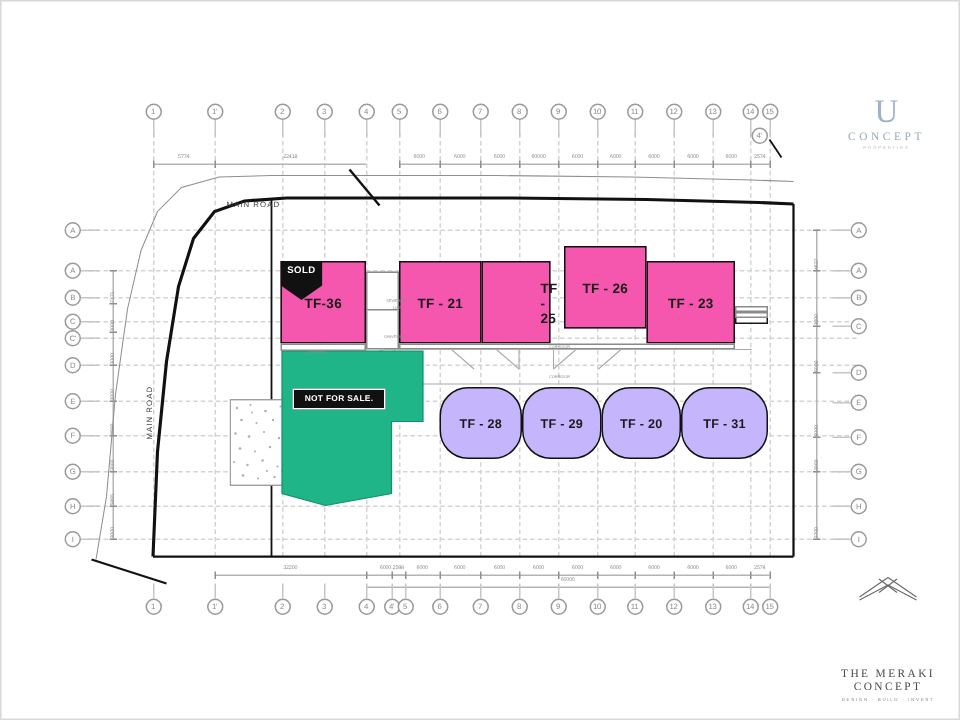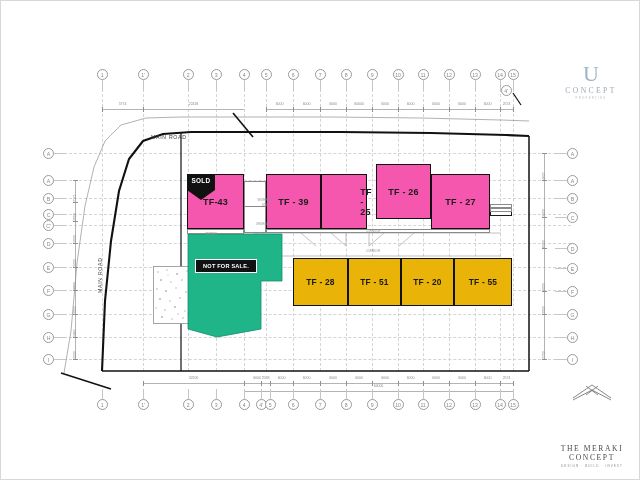--- a/index.html
+++ b/index.html
@@ -80,21 +80,21 @@
   .unit{
     position:absolute;
     box-sizing:border-box;
     border:1px solid #111111;
     display:flex;align-items:center;justify-content:center;
     font-weight:bold;
     letter-spacing:0.2px;
     color:#1a1a1a;
   }
   .unit-pink{background:#f556ae;font-size:9px;}
-  .unit-blue{background:#eab308;font-size:8.4px;}
+  .unit-blue{background:#c4b5fd;font-size:8.4px;border-radius:19px;}
 
   .sold-badge{
     position:absolute;
     background:#111111;
     color:#ffffff;
     font-size:6.4px;
     font-weight:bold;
     letter-spacing:0.3px;
     display:flex;
     align-items:flex-start;
@@ -535,33 +535,33 @@
     </g>
   </svg>
 
   <svg class="abs" id="green-svg" width="110" height="105" style="left:186px;top:232px;">
     <path d="M 1,1 L 95,1 L 95,48 L 74,48 L 74,96 L 30,104 L 1,96 Z" fill="#1fb588" stroke="#0f8f6b" stroke-width="0.8"></path>
   </svg>
 
   <div class="nfs-badge" id="nfs-badge" style="left: 194px; top: 258px; width: 62px; height: 14px;">NOT FOR SALE.</div>
 
   <div id="row-pink">
-      <div class="unit unit-pink" style="left: 186px; top: 173px; width: 57px; height: 55px;">TF-43</div>
-      <div class="unit unit-pink" style="left: 265px; top: 173px; width: 55px; height: 55px;">TF - 39</div>
+      <div class="unit unit-pink" style="left: 186px; top: 173px; width: 57px; height: 55px;">TF-36</div>
+      <div class="unit unit-pink" style="left: 265px; top: 173px; width: 55px; height: 55px;">TF - 21</div>
       <div class="unit unit-pink" style="left: 320px; top: 173px; width: 46px; height: 55px; padding-left: 44px;">TF - 25</div>
       <div class="unit unit-pink" style="left: 375px; top: 163px; width: 55px; height: 55px;">TF - 26</div>
-      <div class="unit unit-pink" style="left: 430px; top: 173px; width: 59px; height: 55px;">TF - 27</div>
+      <div class="unit unit-pink" style="left: 430px; top: 173px; width: 59px; height: 55px;">TF - 23</div>
     </div>
   <div class="sold-badge" id="sold-badge" style="left: 186px; top: 173px; width: 28px; height: 26px;">SOLD</div>
 
   <div id="row-blue">
       <div class="unit unit-blue" style="left: 292px; top: 257px; width: 55px; height: 48px;">TF - 28</div>
-      <div class="unit unit-blue" style="left: 347px; top: 257px; width: 53px; height: 48px;">TF - 51</div>
+      <div class="unit unit-blue" style="left: 347px; top: 257px; width: 53px; height: 48px;">TF - 29</div>
       <div class="unit unit-blue" style="left: 400px; top: 257px; width: 53px; height: 48px;">TF - 20</div>
-      <div class="unit unit-blue" style="left: 453px; top: 257px; width: 58px; height: 48px;">TF - 55</div>
+      <div class="unit unit-blue" style="left: 453px; top: 257px; width: 58px; height: 48px;">TF - 31</div>
     </div>
 
   <div class="thinbox" style="left:243px;top:180px;width:22px;height:52px;"></div>
   <div class="thinbox" style="left:243px;top:180px;width:22px;height:26px;"></div>
   <div class="thinbox-dark" style="left:489px;top:203px;width:22px;height:12px;"></div>
   <div class="thinbox" style="left:489px;top:203px;width:22px;height:4px;"></div>
   <div class="thinbox" style="left:489px;top:207px;width:22px;height:4px;"></div>
   <div class="thinbox" style="left:186px;top:228px;width:57px;height:5px;"></div>
   <div class="thinbox" style="left:265px;top:228px;width:224px;height:4px;"></div>
 

